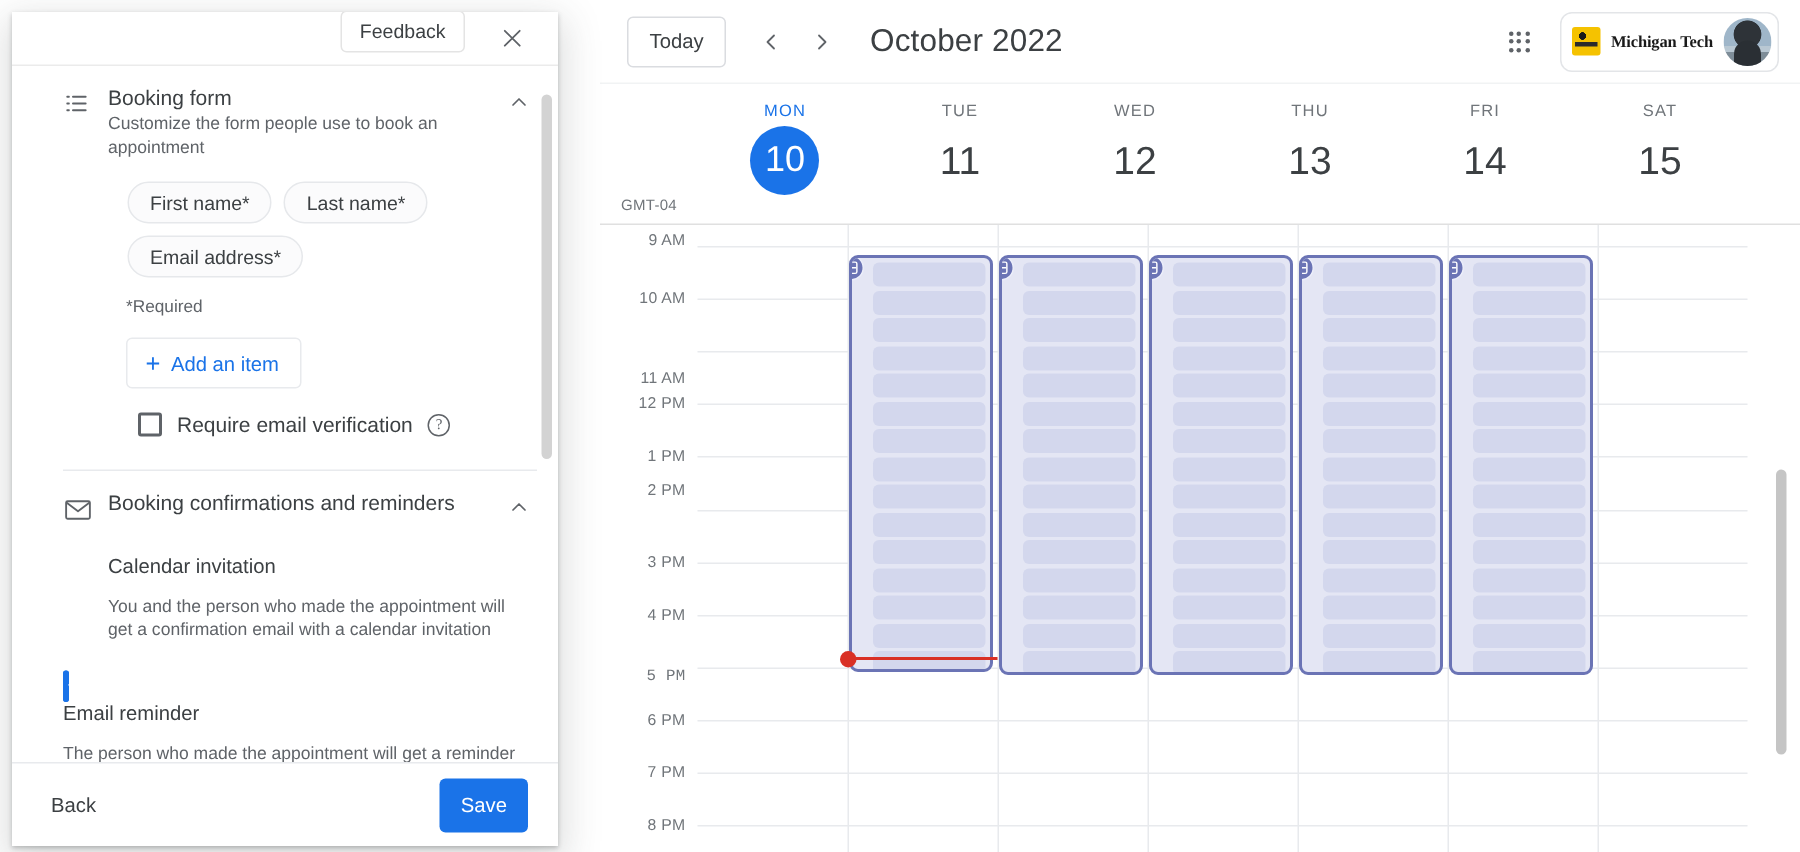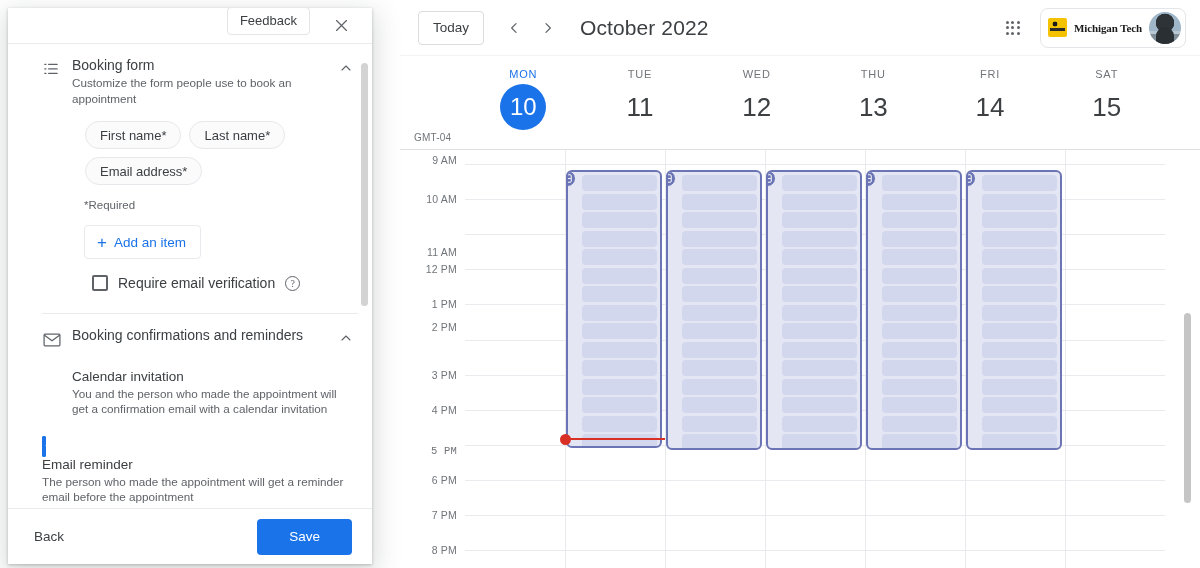--- a/index.html
+++ b/index.html
@@ -201,40 +201,40 @@
   .help-ico {
     width:15px; height:15px; border:1.3px solid #5f6368; border-radius:50%;
     color:#5f6368; font-size:10px; display:flex; align-items:center; justify-content:center;
     cursor:pointer; font-family:"Liberation Serif", serif;
   }
 
   .divider { height:1px; background:#e8eaed; margin:22px 14px 0 22px; }
 
   .sub-block { padding-left:52px; padding-right:20px; margin-top:14px; }
   .sub-title { font-size:13.5px; color:#3c4043; line-height:18px; }
-  .sub-desc { font-size:11.7px; color:#5f6368; line-height:15px; margin-top:0; }
+  .sub-desc { font-size:11.7px; color:#5f6368; line-height:15px; margin-top:10px; }
 
   .reminder-row { display:flex; padding:0 20px 0 22px; margin-top:20px;flex-direction:column; }
   .reminder-cb { width:30px; flex:none; padding-top:2px; }
   .reminder-body { flex:1; }
 
   .dropdown {
     margin:22px 0 0 52px; display:inline-flex; align-items:center; gap:6px;
     font-size:13.5px; color:#3c4043; cursor:pointer;
   }
   .caret { width:0;height:0;border-left:4px solid transparent;border-right:4px solid transparent;border-top:5px solid #5f6368; }
 
   .dlg-footer {
     flex:none; height:56px; border-top:1px solid #e8eaed; background:#fff;
     display:flex; align-items:center; padding:0 20px 0 26px;
   }
   .back-btn { font-size:13.5px; color:#3c4043; cursor:pointer; background:none; border:none; font-family:inherit; }
   .save-btn {
     margin-left:auto; background:#1a73e8; color:#fff; border:none; border-radius:4px;
-    height:36px; padding:0 32px; font-size:13.5px; font-weight:500; cursor:pointer;
+    height:36px; padding:0 14px; font-size:13.5px; font-weight:500; cursor:pointer;
     font-family:inherit;
   }
   .dlg-scrollbar {
     position:absolute; right:4px; width:7px; background:#d3d3d3;
     border-radius:4px; z-index:9;
   }
 </style>
 </head>
 <body>
 

